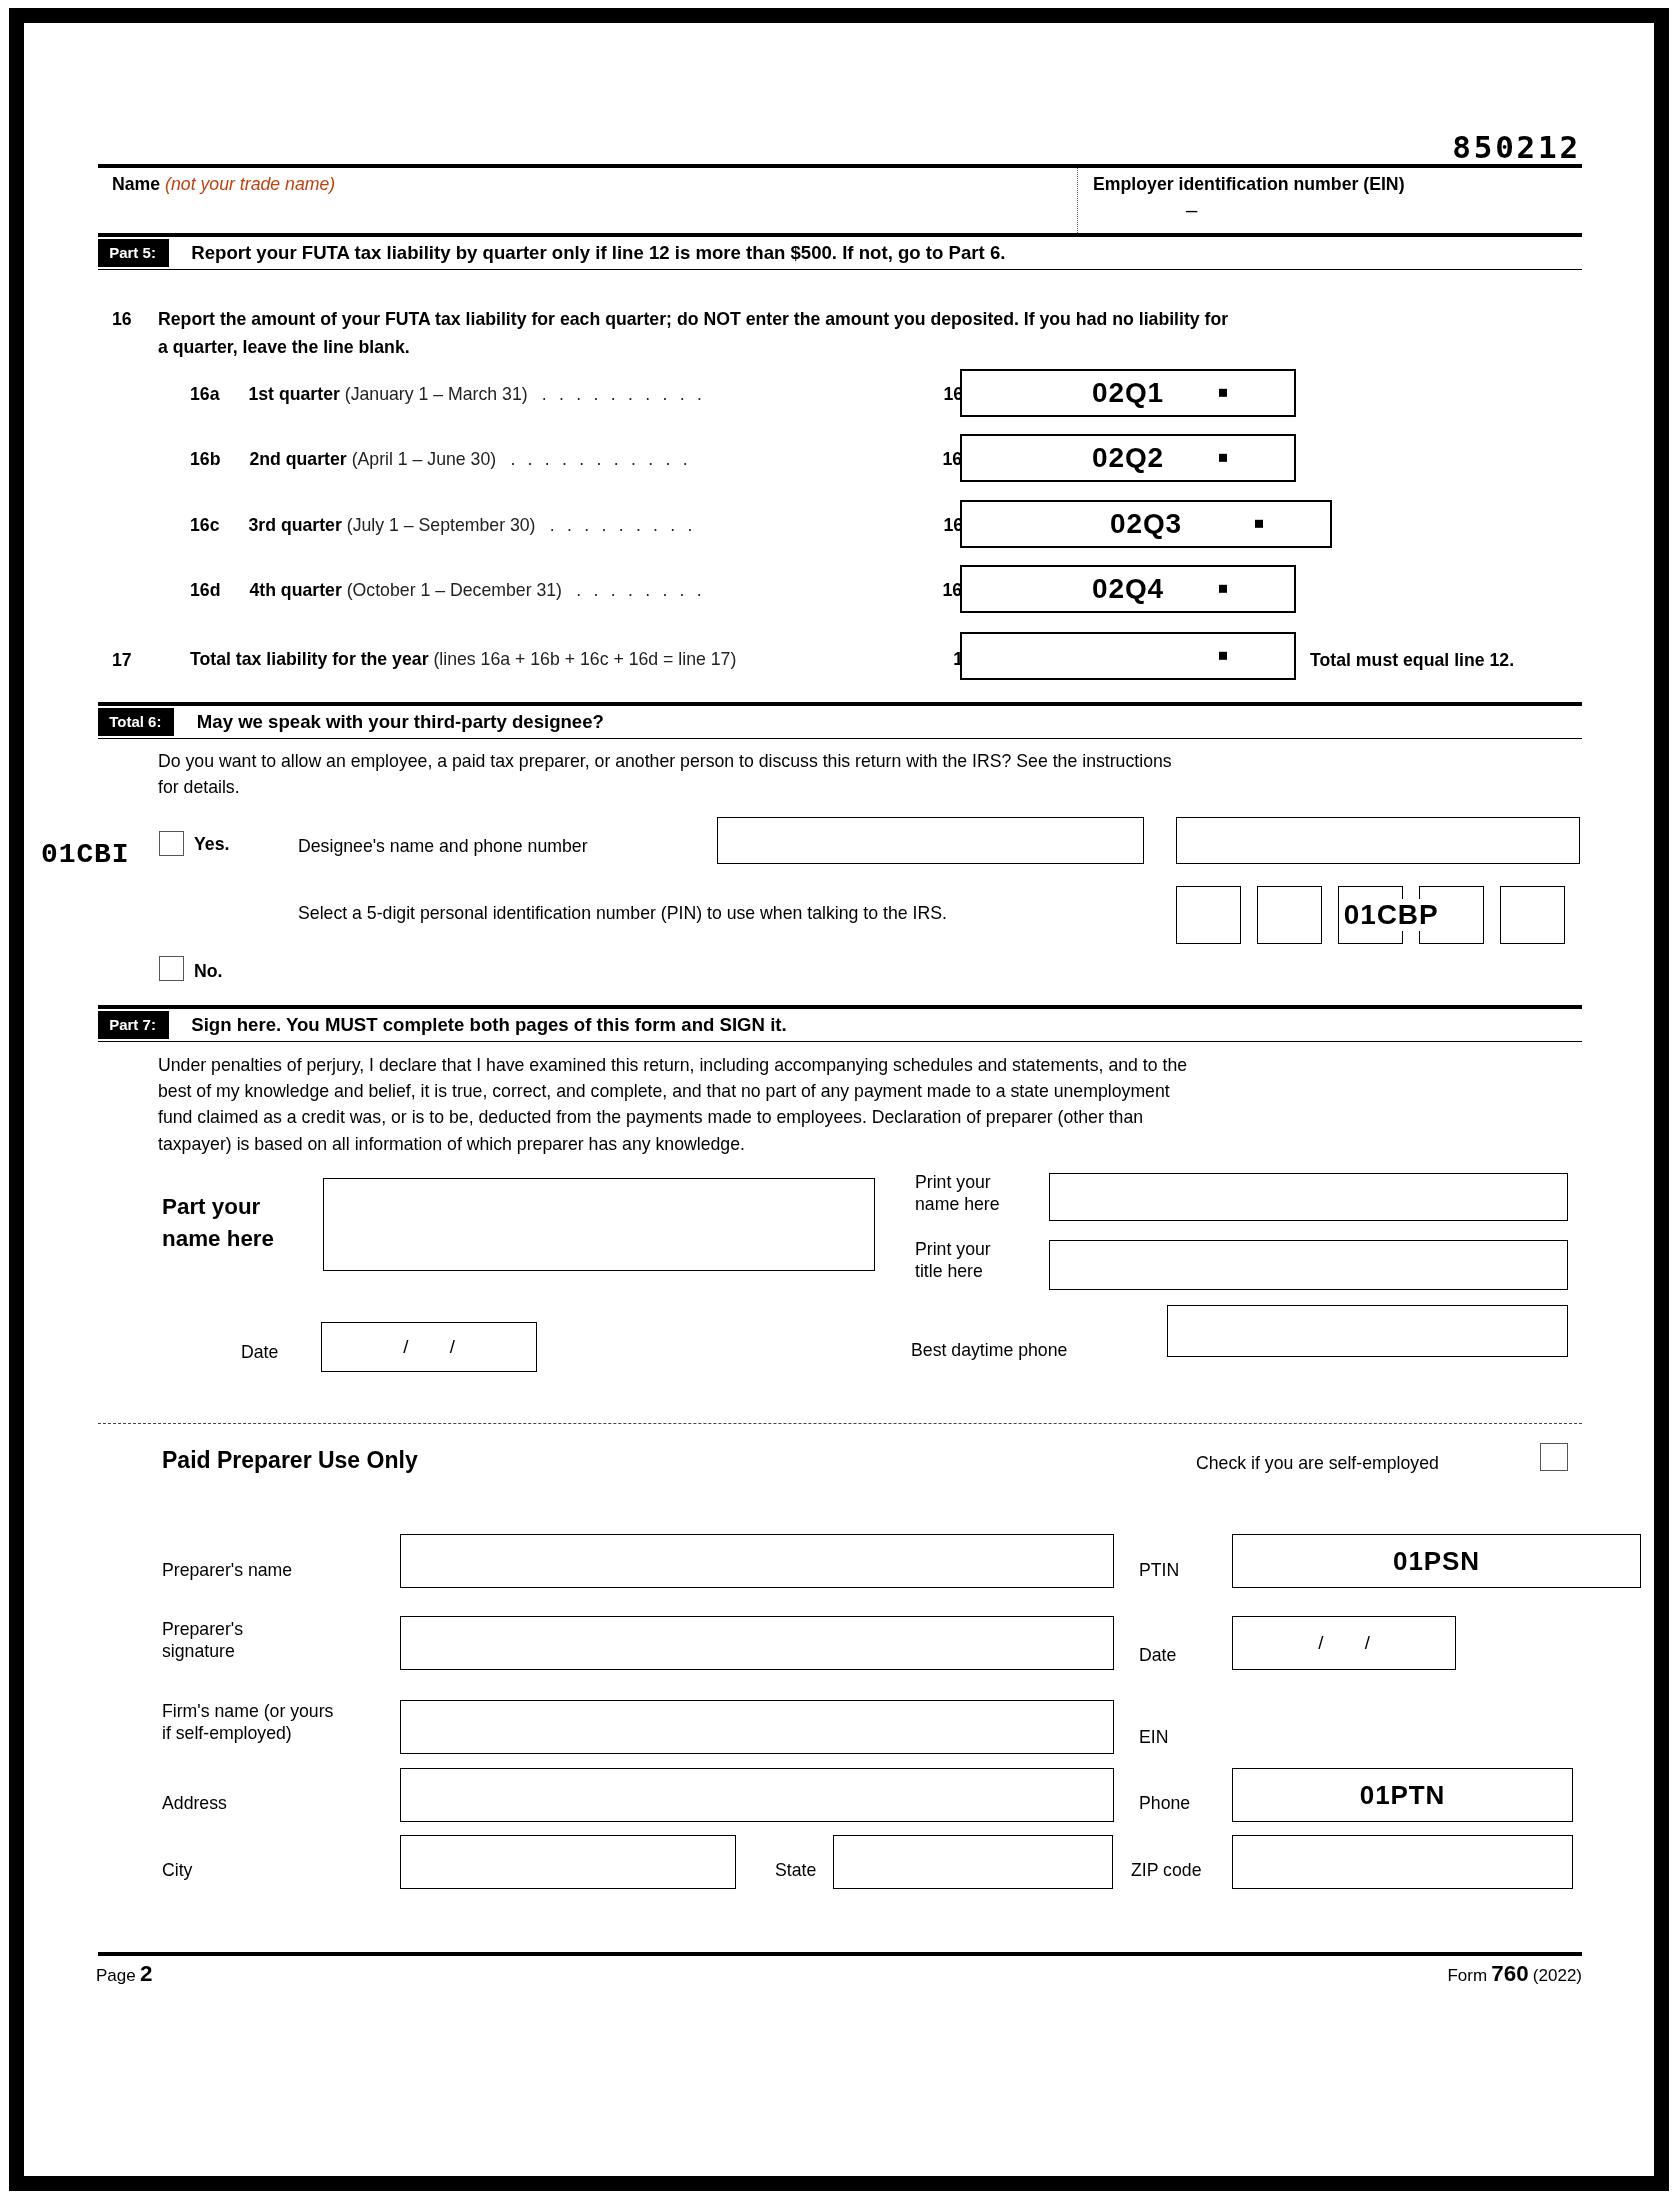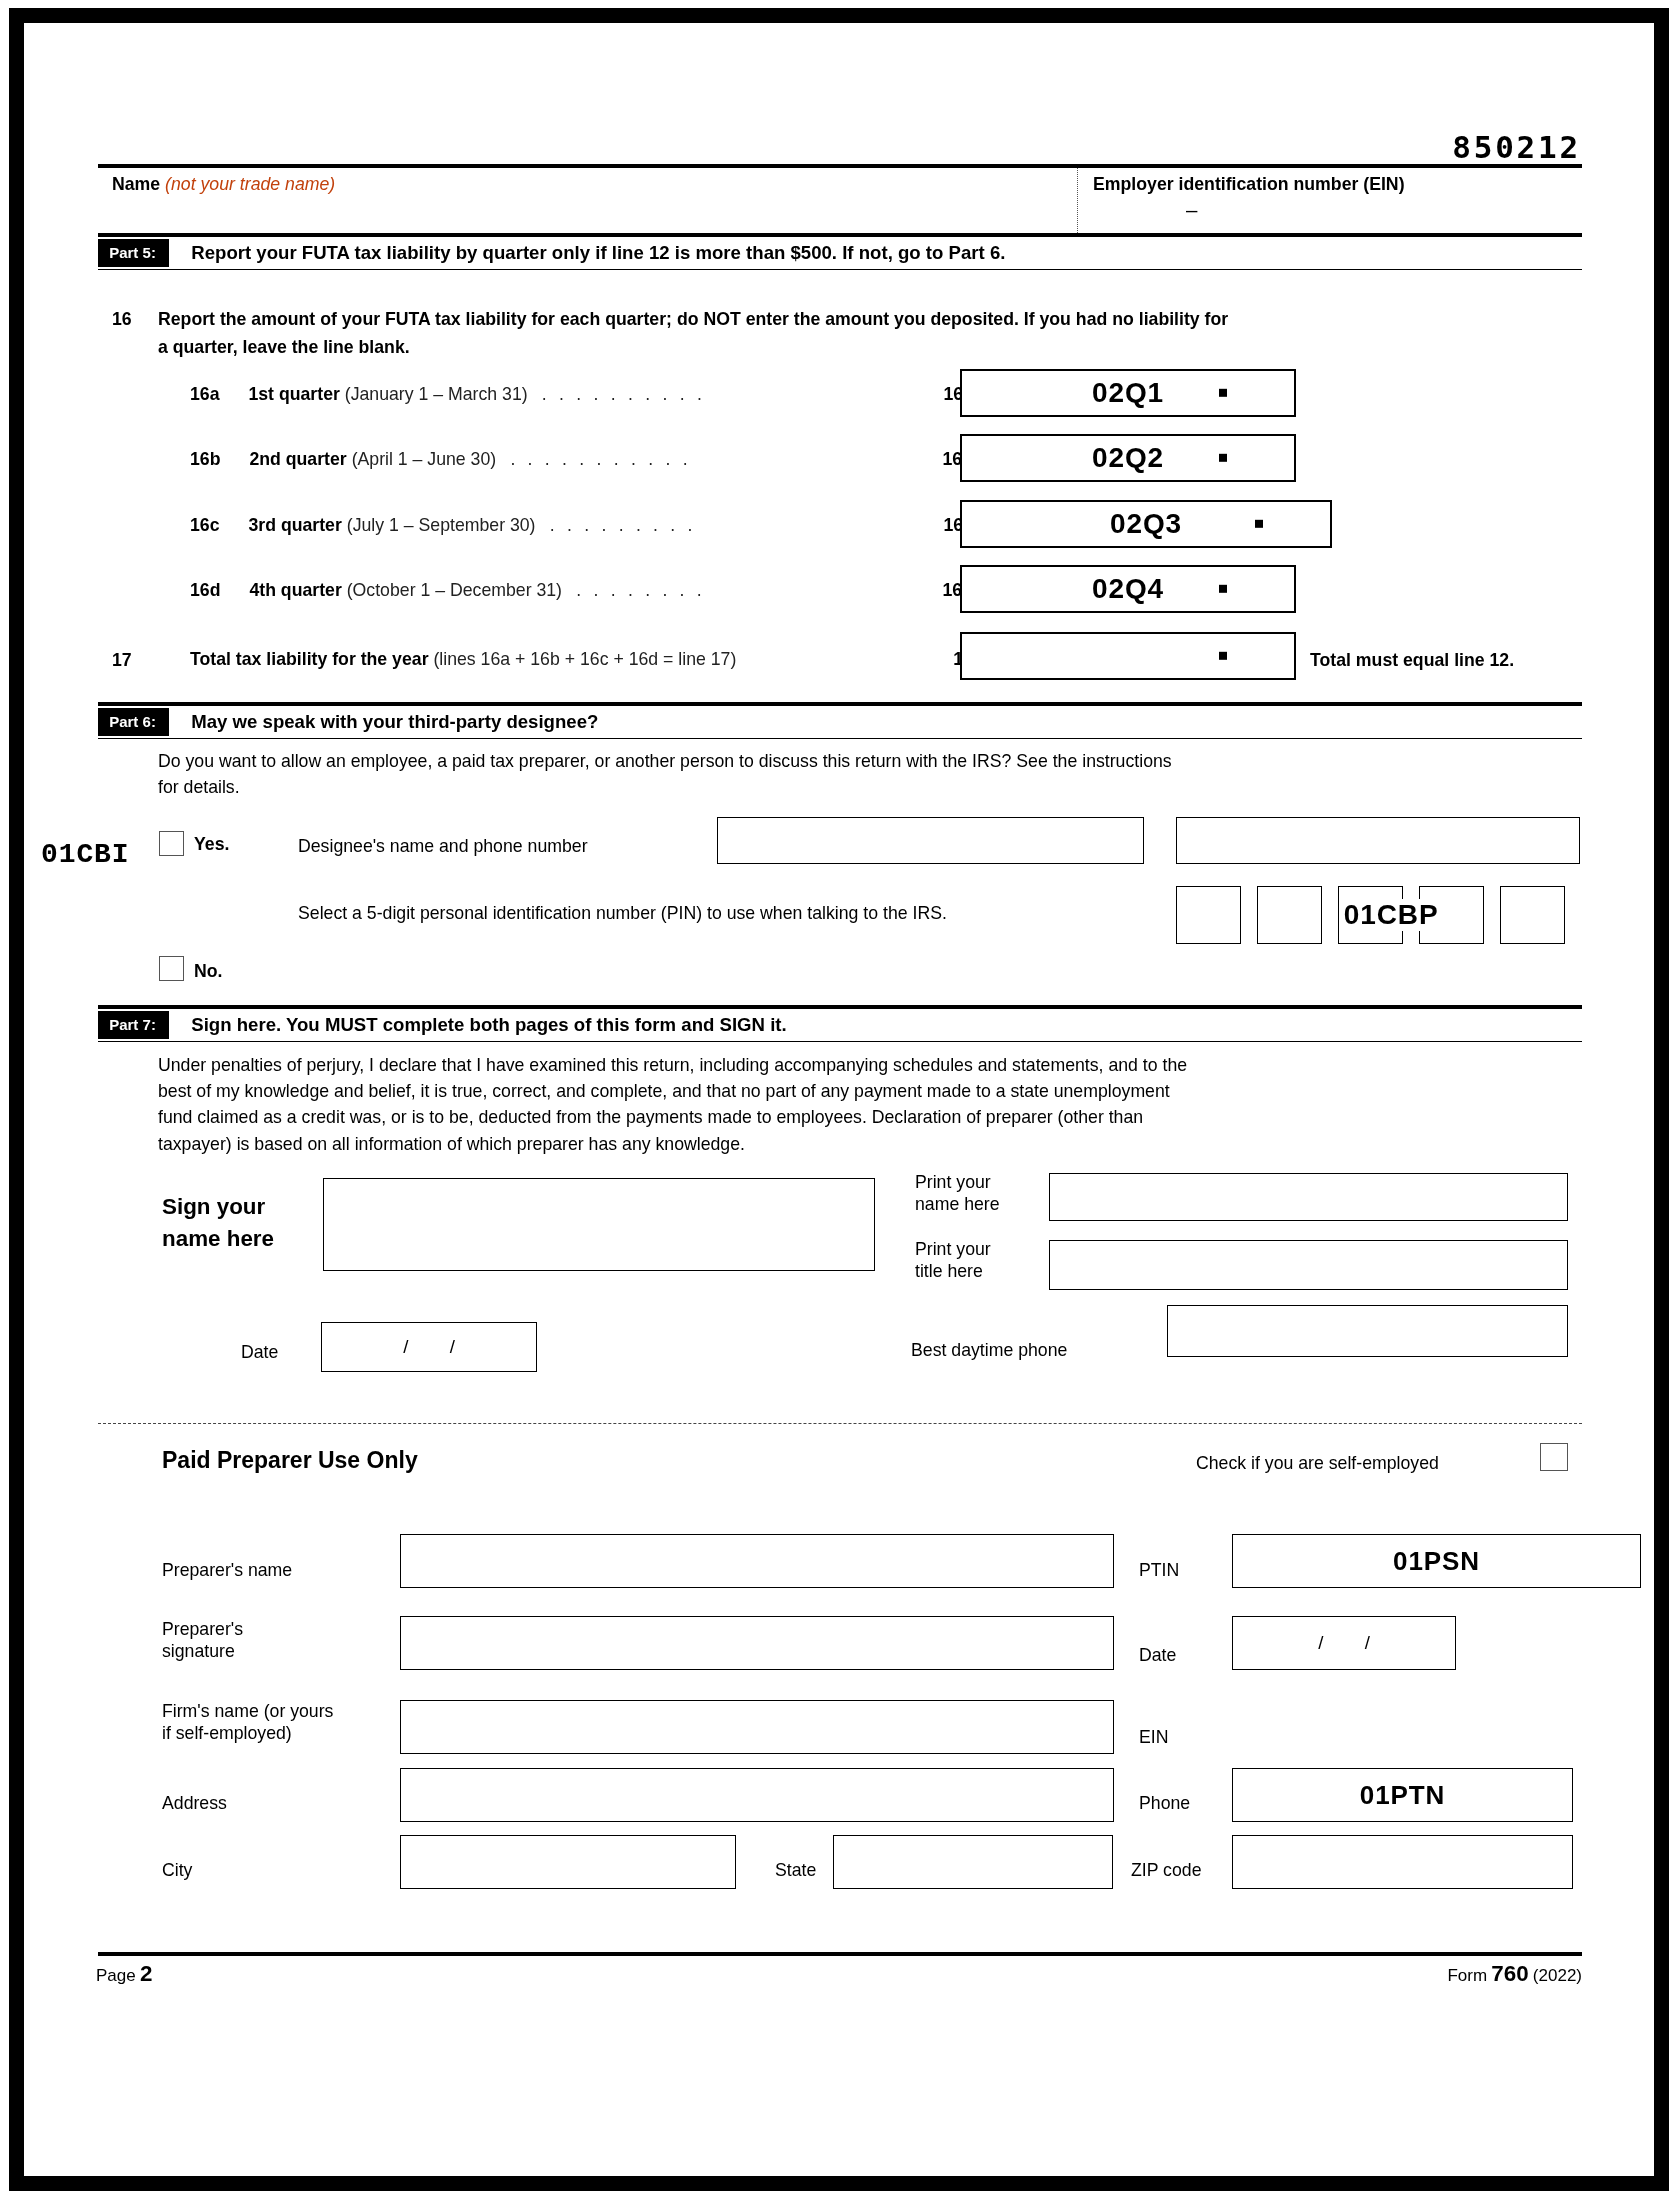--- a/index.html
+++ b/index.html
@@ -132,21 +132,21 @@
     </span>
     <span class="qref">17</span>
   </div>
   <div class="box" style="left:960px;top:632px;width:336px;height:48px;">
     <span class="amt"></span>
     <span class="sq"></span>
   </div>
   <div class="abs t b" style="left:1310px;top:649px;">Total must equal line 12.</div>
 
   <div class="bar" style="top:702px;">
-    <span class="tag">Part 6:</span>
+    <span class="tag">Total 6:</span>
     <span class="bartitle">May we speak with your third-party designee?</span>
   </div>
 
   <div class="para" style="top:751px;">Do you want to allow an employee, a paid tax preparer, or another person to discuss this return with the IRS? See the instructions</div>
   <div class="para" style="top:777px;">for details.</div>
 
   <div class="abs code" style="left:41px;top:839px;font-family:Liberation Mono, monospace;">01CBI</div>
   <span class="chk" style="left:159px;top:831px;"></span>
   <div class="abs t b" style="left:194px;top:833px;">Yes.</div>
   <div class="abs t" style="left:298px;top:835px;">Designee's name and phone number</div>
@@ -168,21 +168,21 @@
     <span class="tag">Part 7:</span>
     <span class="bartitle">Sign here. You MUST complete both pages of this form and SIGN it.</span>
   </div>
 
   <div class="para" style="top:1055px;">Under penalties of perjury, I declare that I have examined this return, including accompanying schedules and statements, and to the</div>
   <div class="para" style="top:1081px;">best of my knowledge and belief, it is true, correct, and complete, and that no part of any payment made to a state unemployment</div>
   <div class="para" style="top:1107px;">fund claimed as a credit was, or is to be, deducted from the payments made to employees. Declaration of preparer (other than</div>
   <div class="para" style="top:1134px;">taxpayer) is based on all information of which preparer has any knowledge.</div>
 
   <div class="abs b" style="left:162px;top:1191px;font-size:22.4px;line-height:32px;">
-    <div>Sign your</div>
+    <div>Part your</div>
     <div>name here</div>
   </div>
   <div class="box2" style="left:323px;top:1178px;width:552px;height:93px;"></div>
 
   <div class="abs t" style="left:915px;top:1171px;line-height:22.4px;">
     <div>Print your</div>
     <div>name here</div>
   </div>
   <div class="box2" style="left:1049px;top:1173px;width:519px;height:48px;"></div>
 

